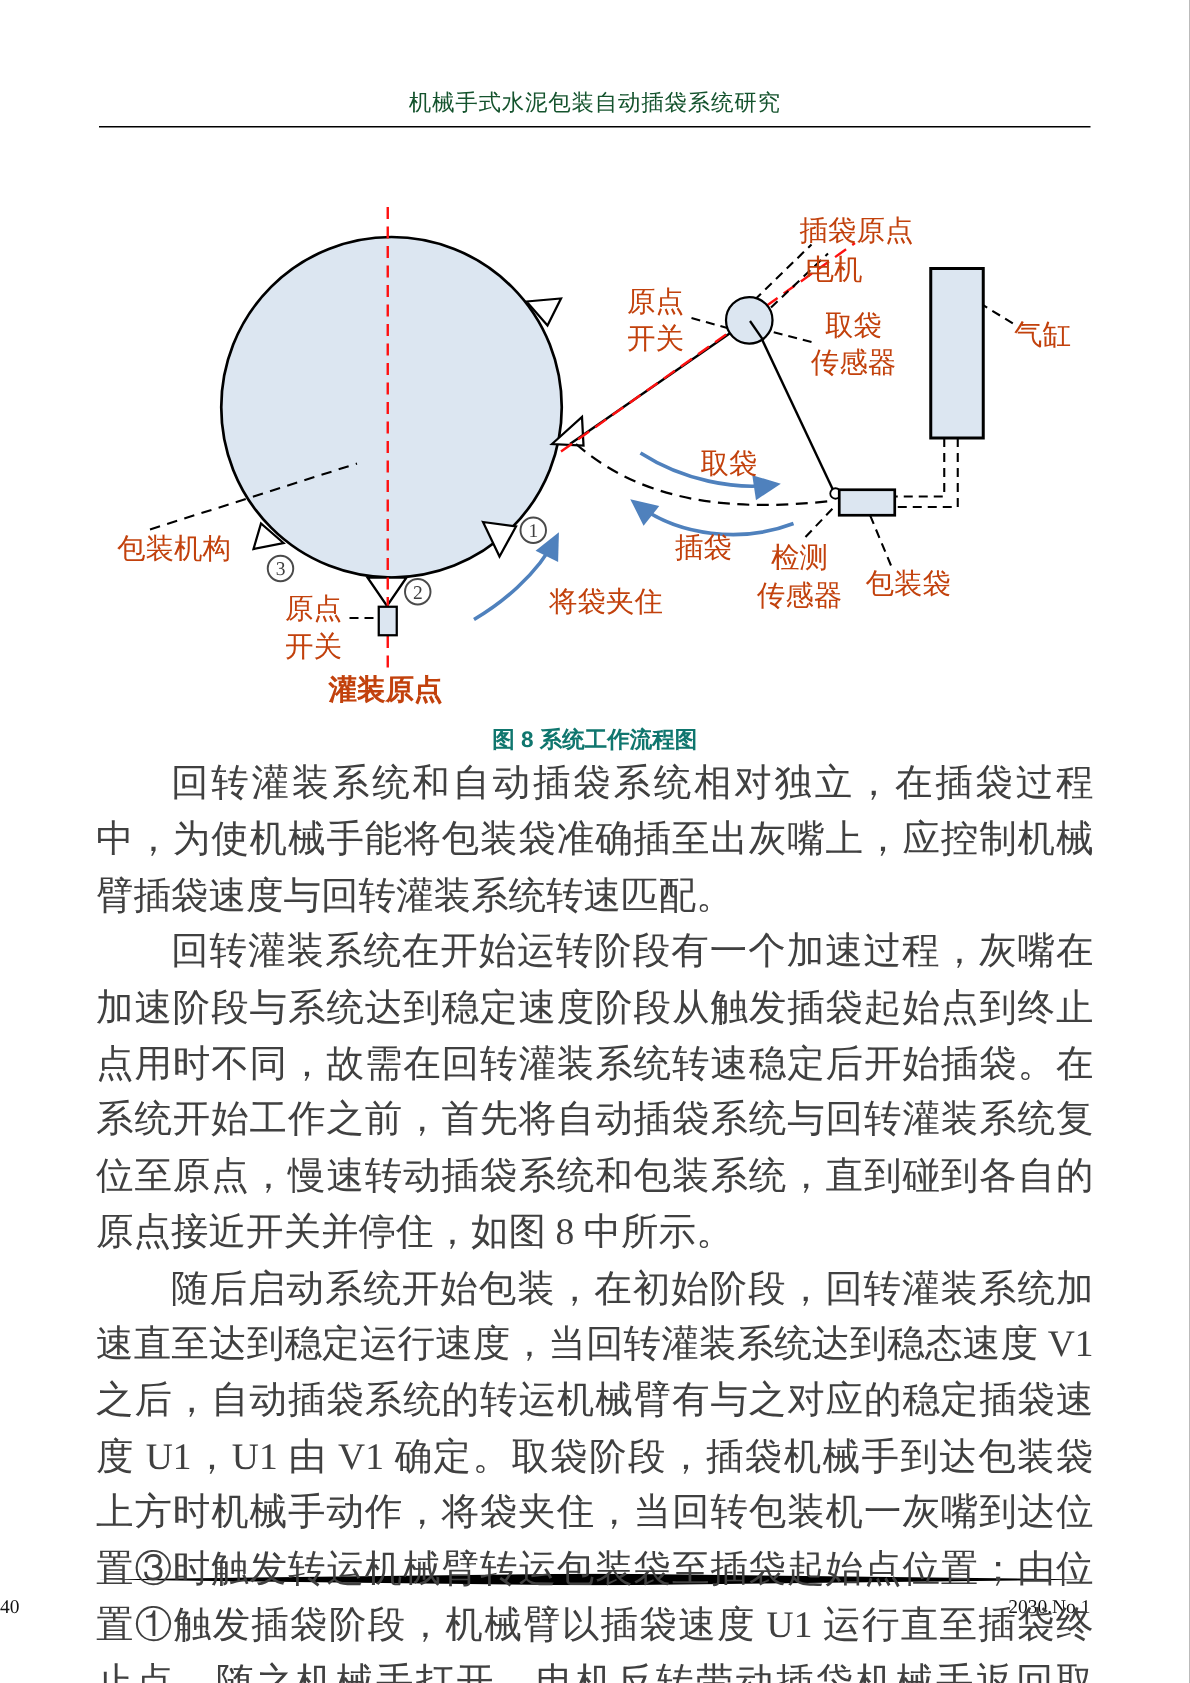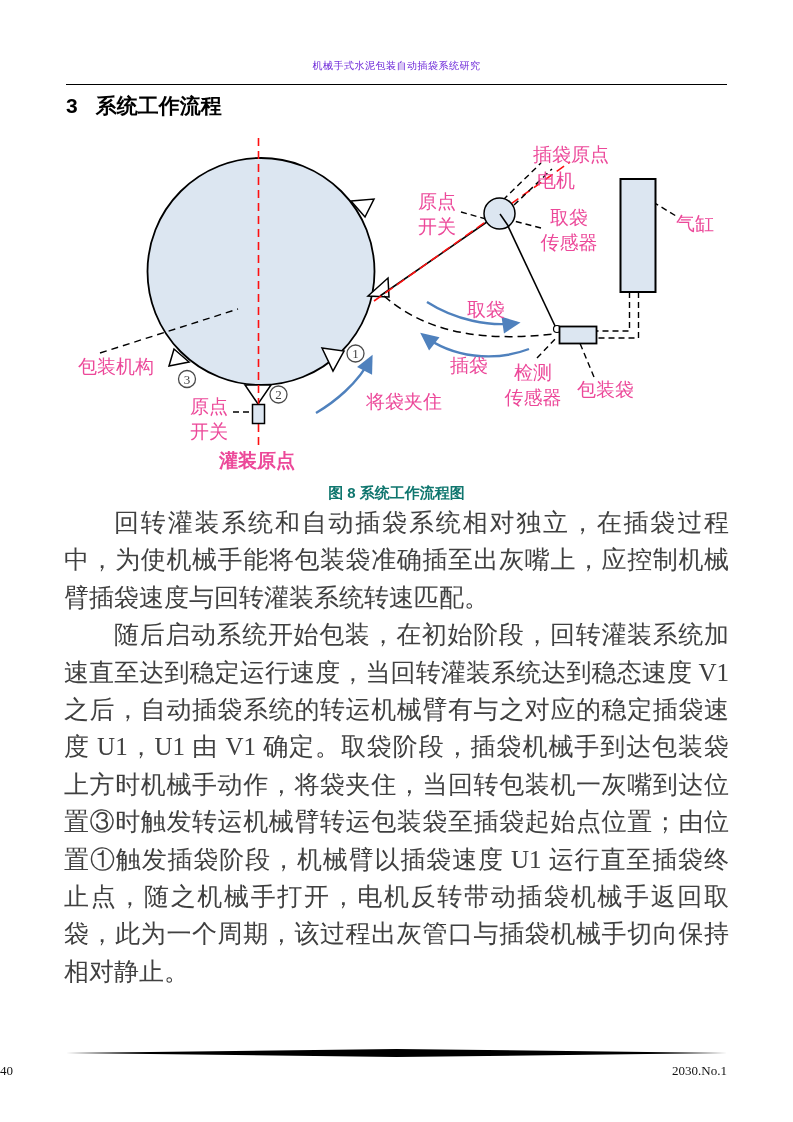--- a/index.html
+++ b/index.html
@@ -5,35 +5,35 @@
 <style>
   html,body{margin:0;padding:0;background:#888;}
   .page{
     position:relative;width:793px;height:1122px;background:#ffffff;
     margin:0 auto;overflow:hidden;
     font-family:"Liberation Serif","DejaVu Serif",serif;color:#111;
   }
   
   .journal-title{
     position:absolute;top:59px;left:0;width:100%;text-align:center;
-    font-size:10px;letter-spacing:.5px;color:#6d28d9;
+    font-size:15px;letter-spacing:.5px;color:#14532d;
   }
   .header-rule{position:absolute;top:84px;left:66px;width:661px;height:0;
     border-top:1.6px solid #000;}
   
   .section-heading{
     position:absolute;top:92px;left:66px;
     font-family:"Liberation Sans","DejaVu Sans",sans-serif;
     font-weight:700;font-size:21px;color:#000;
   }
   .section-heading .num{margin-right:18px;}
   
   .diagram-svg{position:absolute;top:0;left:0;z-index:1;}
   .fig-label{
-    position:absolute;z-index:2;font-size:19px;line-height:25px;color:#ec4899;
+    position:absolute;z-index:2;font-size:19px;line-height:25px;color:#c2410c;
     white-space:pre-line;
   }
   .fig-label.center{text-align:center;}
   .fig-caption{
     position:absolute;top:484px;left:0;width:100%;text-align:center;z-index:2;
     font-family:"Liberation Sans","DejaVu Sans",sans-serif;
     font-weight:700;font-size:15px;color:#0f766e;
   }
   
   .body-text{
@@ -55,23 +55,20 @@
   }
 </style>
 </head>
 <body>
 
 <div class="page">
 
   <div class="journal-title">机械手式水泥包装自动插袋系统研究</div>
   <div class="header-rule"></div>
 
-  <div class="section-heading">
-    <span class="num">3</span><span>系统工作流程</span>
-  </div>
 
   <svg class="diagram-svg" width="793" height="1122" viewBox="0 0 793 1122" xmlns="http://www.w3.org/2000/svg">
     <defs>
       <marker id="ah" markerWidth="9" markerHeight="9" refX="6.5" refY="4" orient="auto">
         <path d="M0.5,0.5 L8,4 L0.5,7.5 Z" fill="#4f81bd"></path>
       </marker>
     </defs>
 
     <g>
       <circle cx="261" cy="271.5" r="113.5" fill="#dce6f1" stroke="#000" stroke-width="1.8"></circle>
@@ -153,20 +150,21 @@
   <div class="fig-label" style="left:577px;top:377px;">包装袋</div>
   <div class="fig-label" style="left:78px;top:354px;">包装机构</div>
   <div class="fig-label" style="left:190px;top:394px;">原点
 开关</div>
   <div class="fig-label" style="left:219px;top:448px;font-weight:bold;">灌装原点</div>
 
   <div class="fig-caption">图 8 系统工作流程图</div>
 
   <div class="body-text">
     <p>回转灌装系统和自动插袋系统相对独立，在插袋过程中，为使机械手能将包装袋准确插至出灰嘴上，应控制机械臂插袋速度与回转灌装系统转速匹配。</p>
+    <p>回转灌装系统在开始运转阶段有一个加速过程，灰嘴在加速阶段与系统达到稳定速度阶段从触发插袋起始点到终止点用时不同，故需在回转灌装系统转速稳定后开始插袋。在系统开始工作之前，首先将自动插袋系统与回转灌装系统复位至原点，慢速转动插袋系统和包装系统，直到碰到各自的原点接近开关并停住，如图 8 中所示。</p>
     <p>随后启动系统开始包装，在初始阶段，回转灌装系统加速直至达到稳定运行速度，当回转灌装系统达到稳态速度 V1 之后，自动插袋系统的转运机械臂有与之对应的稳定插袋速度 U1，U1 由 V1 确定。取袋阶段，插袋机械手到达包装袋上方时机械手动作，将袋夹住，当回转包装机一灰嘴到达位置③时触发转运机械臂转运包装袋至插袋起始点位置；由位置①触发插袋阶段，机械臂以插袋速度 U1 运行直至插袋终止点，随之机械手打开，电机反转带动插袋机械手返回取袋，此为一个周期，该过程出灰管口与插袋机械手切向保持相对静止。</p>
   </div>
 
   <div class="footer-bar"></div>
   <div class="footer-page">40</div>
   <div class="footer-issue">2030.No.1</div>
 
 </div>
 
 </body></html>

